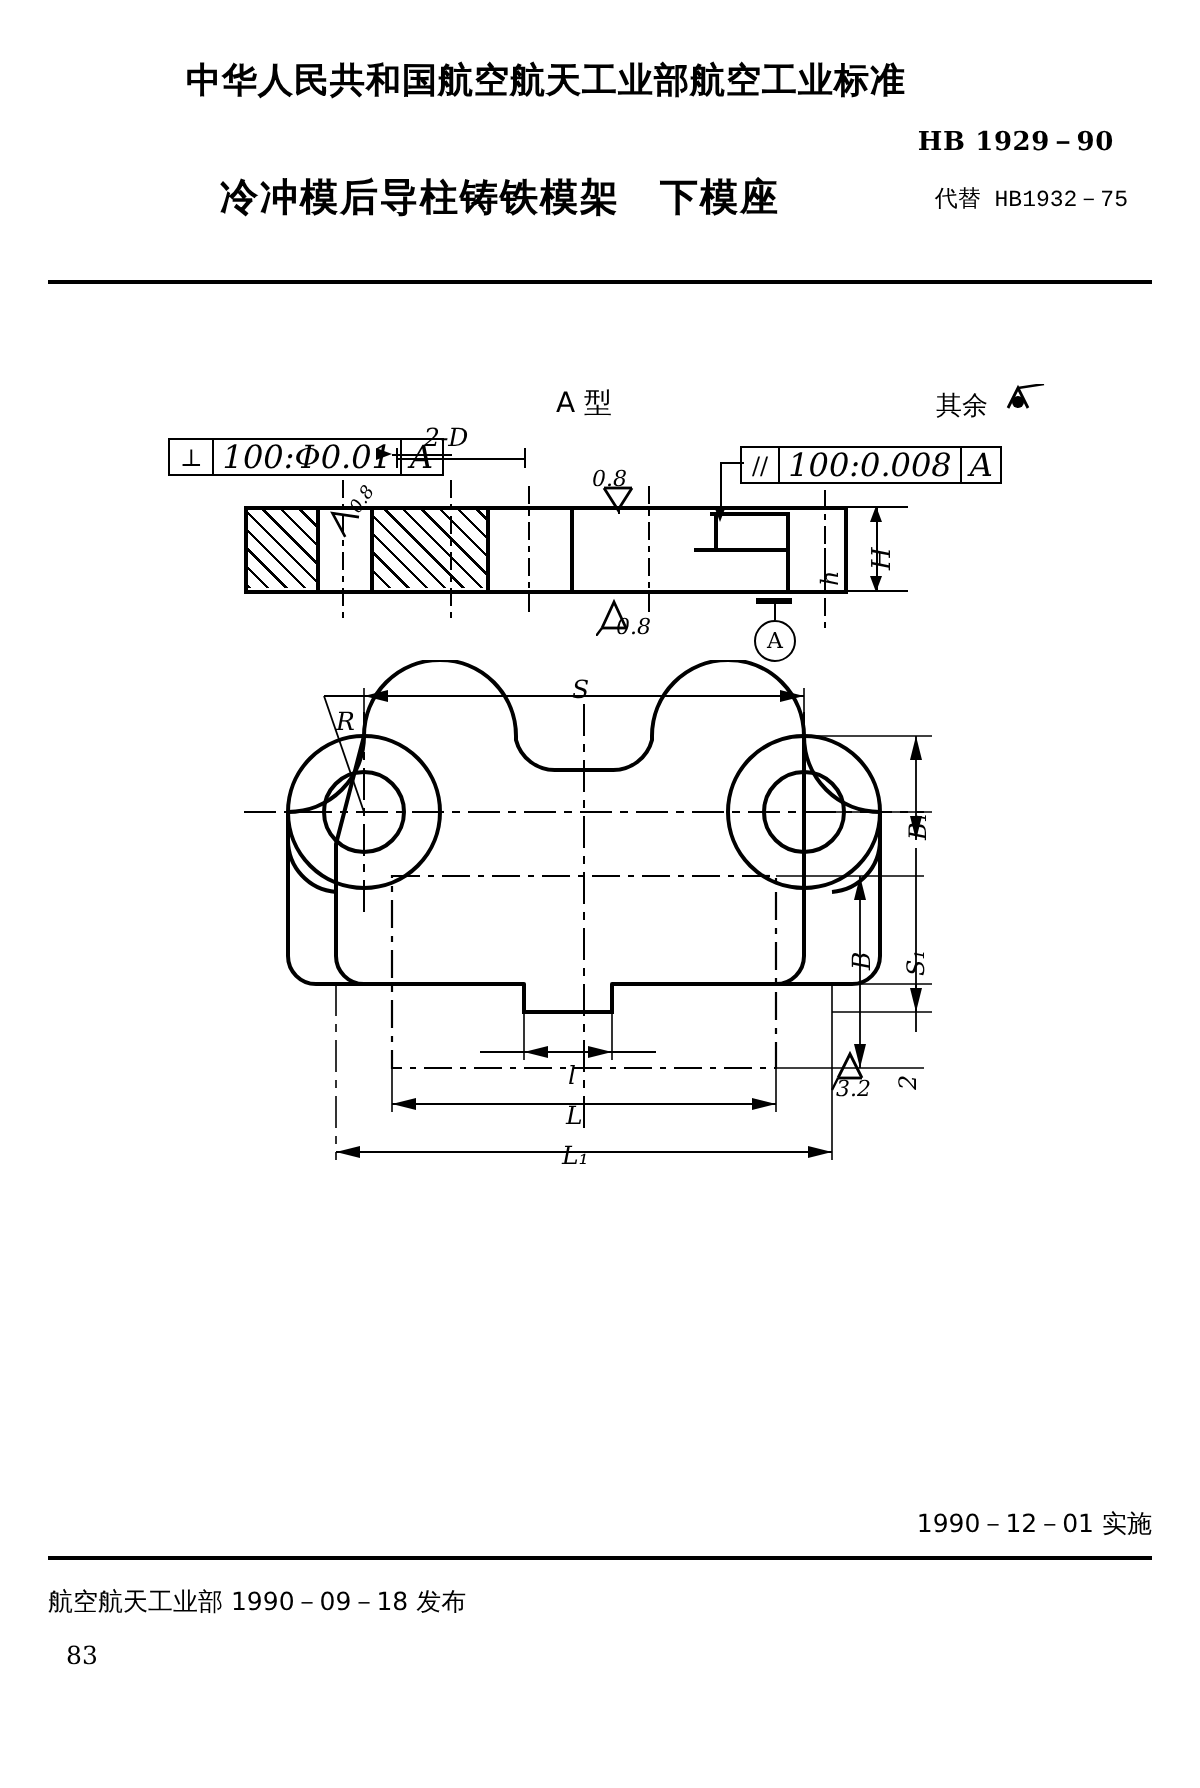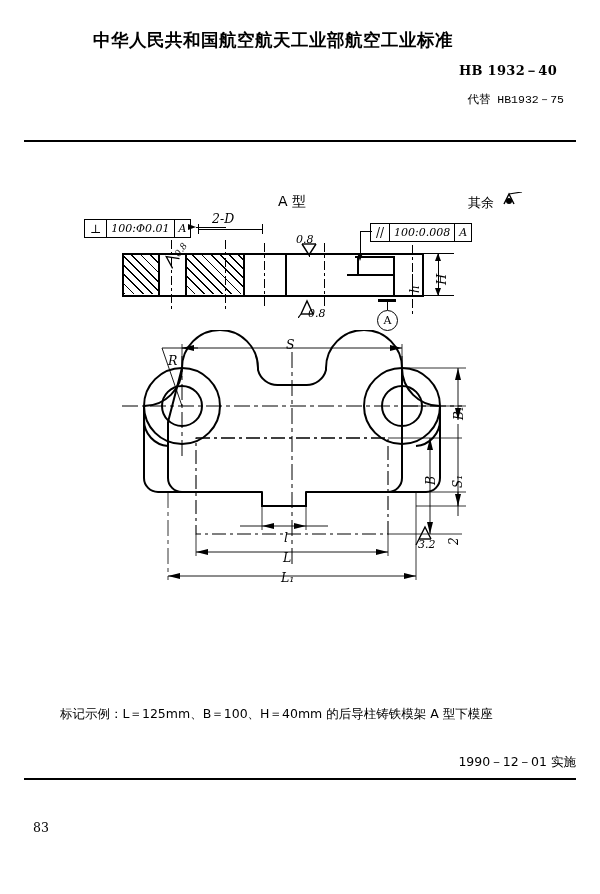--- a/index.html
+++ b/index.html
@@ -33,21 +33,21 @@
 
   
   .lbl{position:absolute;font-family:"DejaVu Serif",serif;font-style:italic;font-size:12.5px;white-space:nowrap;}
   .lbl-u{position:absolute;font-family:"DejaVu Sans",sans-serif;font-size:12.5px;white-space:nowrap;}
   .cn{position:absolute;font-family:Liberation Mono, monospace;font-size:13px;white-space:nowrap;}
   .vert{transform:rotate(-90deg);transform-origin:left top;}
 
   
   .fcf{position:absolute;display:flex;align-items:stretch;border:1.3px solid #000;height:17px;background:#fff;}
   .fcf div{display:flex;align-items:center;justify-content:center;padding:0 4px;
-           font-family:"DejaVu Serif",serif;font-size:11px;font-style:italic;}
+           font-family:"DejaVu Serif",serif;font-size:16px;font-style:italic;}
   .fcf div + div{border-left:1.3px solid #000;}
   .fcf .sym{font-style:normal;font-size:12px;padding:0 5px;}
   .vseg{position:absolute;background:#000;width:1.6px;}
   .hseg{position:absolute;background:#000;height:1.6px;}
   .thin{position:absolute;background:#000;height:1px;}
   .vthin{position:absolute;background:#000;width:1px;}
   .clv{position:absolute;width:1px;
       background:repeating-linear-gradient(to bottom,#000 0 9px,transparent 9px 12px,#000 12px 15px,transparent 15px 18px);}
   .hatch{position:absolute;
       background:repeating-linear-gradient(45deg,#000 0 1.2px,transparent 1.2px 6.5px);}
@@ -73,21 +73,22 @@
   .ft-left{position:absolute;left:24px;top:793px;font-size:12.5px;font-family:"DejaVu Sans",sans-serif;white-space:nowrap;}
   .ft-right{position:absolute;right:24px;top:754px;font-size:12.5px;font-family:"DejaVu Sans",sans-serif;white-space:nowrap;}
   .pageno{position:absolute;left:33px;top:820px;font-size:12.5px;font-family:"DejaVu Serif",serif;}
 </style>
 </head>
 <body>
 
 <div class="page">
 
   <div class="hdr-line1">中华人民共和国航空航天工业部航空工业标准</div>
-  <div class="hdr-code">HB 1932－40</div>
+  <div class="hdr-code">HB 1929－90</div>
+  <div class="hdr-title">冷冲模后导柱铸铁模架　下模座</div>
   <div class="hdr-replace">代替 HB1932－75</div>
   <div class="rule-top"></div>
 
   <div class="lbl-u" style="left:278px;top:193px;font-size:14px;">A 型</div>
   <div class="cn" style="left:468px;top:194px;">其余</div>
 
   <div class="rsym" style="left:502px;top:192px;">
     <svg width="22" height="18" viewBox="0 0 22 18">
       <path d="M2,12 L7,2 L12,12" fill="none" stroke="#000" stroke-width="1.4"></path>
       <path d="M7,2 L20,0" fill="none" stroke="#000" stroke-width="1.2"></path>
@@ -293,19 +294,19 @@
 
   <div class="rsym" style="left:415px;top:525px;">
     <svg width="26" height="24" viewBox="0 0 26 24">
       <path d="M4,14 L10,2 L16,14" fill="none" stroke="#000" stroke-width="1.4"></path>
       <path d="M4,14 L16,14" stroke="#000" stroke-width="1.4"></path>
       <path d="M4,14 L1,20" stroke="#000" stroke-width="1.2"></path>
     </svg>
   </div>
   <div class="lbl" style="left:418px;top:538px;font-size:11px;">3.2</div>
 
-  <div class="note1">标记示例：L＝125mm、B＝100、H＝40mm 的后导柱铸铁模架 A 型下模座</div>
 
   <div class="rule-bot"></div>
+  <div class="ft-left">航空航天工业部 1990－09－18 发布</div>
   <div class="ft-right">1990－12－01 实施</div>
   <div class="pageno">83</div>
 
 </div>
 
 </body></html>

